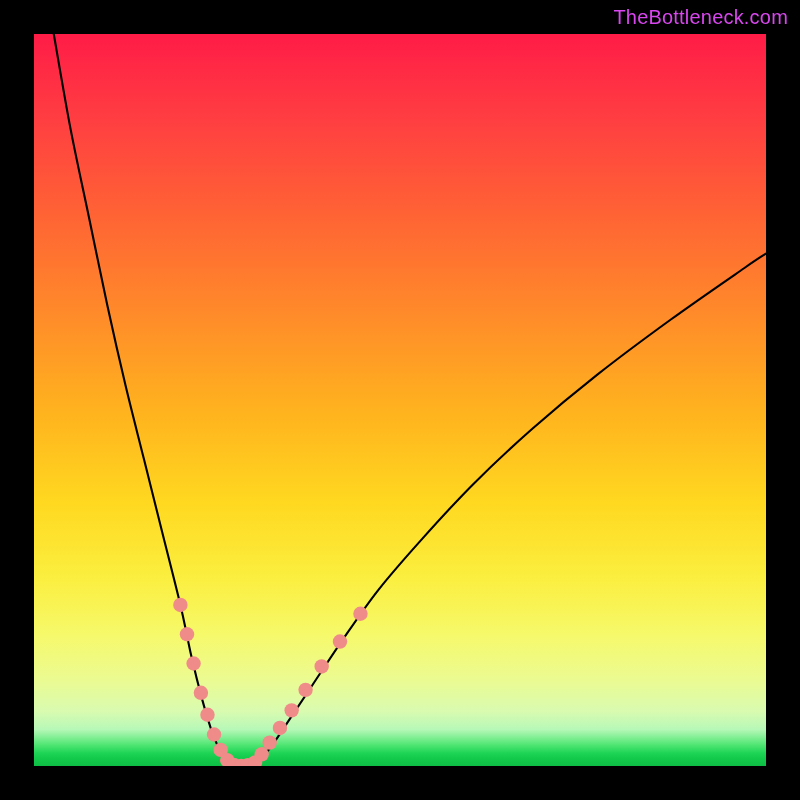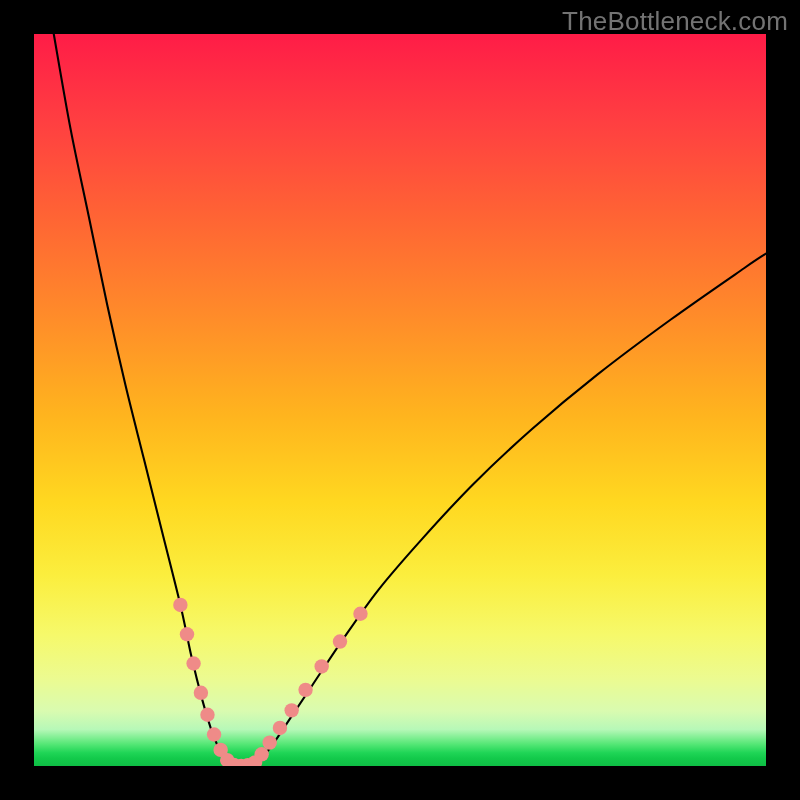--- a/index.html
+++ b/index.html
@@ -37,23 +37,23 @@
       #55e776 97%,
       #1fd556 98.2%,
       #12c94a 99%,
       #0fbe45 100%
     );
   }
   .watermark {
     position: absolute;
     top: 6px;
     right: 12px;
-    color: #737373;
+    color: #d946ef;
     font-family: Arial, Helvetica, sans-serif;
-    font-size: 26px;
+    font-size: 20px;
     letter-spacing: 0.2px;
     font-weight: 400;
     z-index: 20;
     user-select: none;
   }
   svg.curve {
     position: absolute;
     left: 0;
     top: 0;
     width: 732px;

